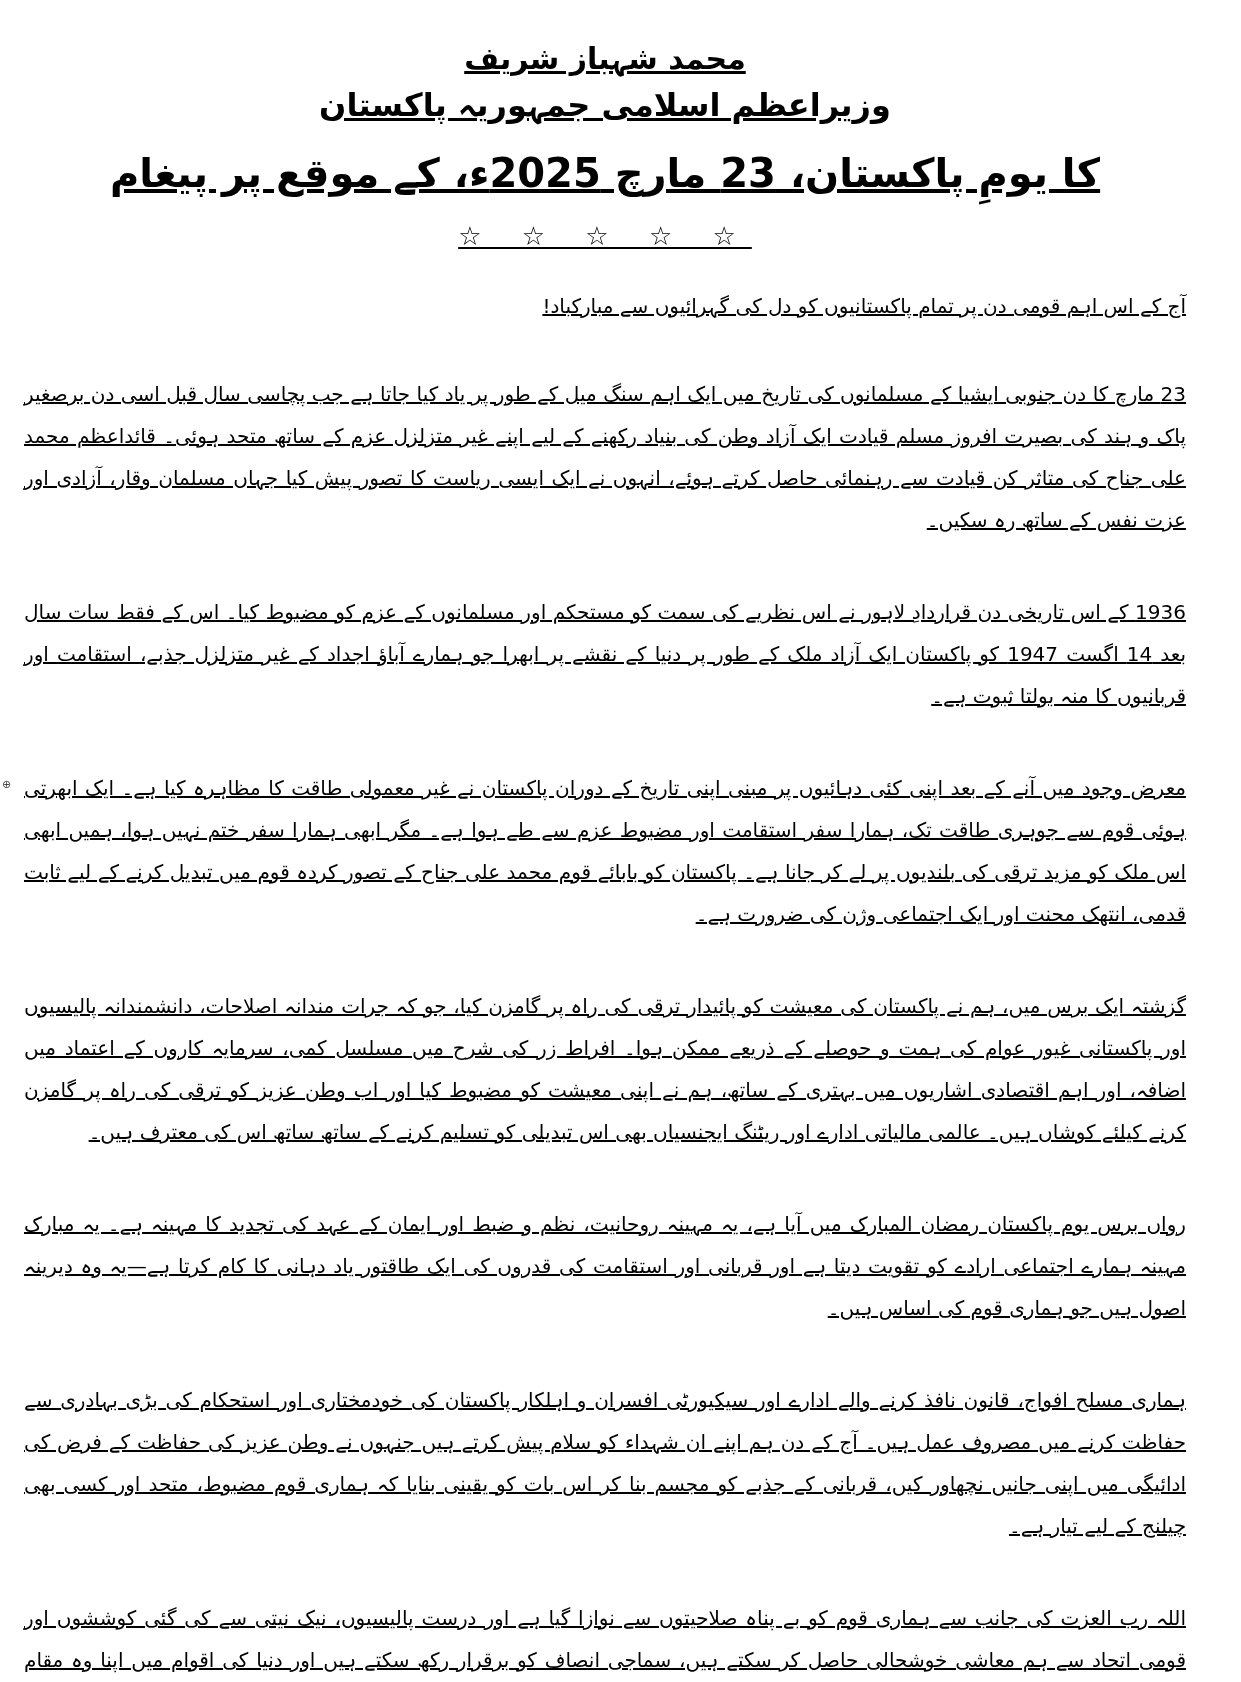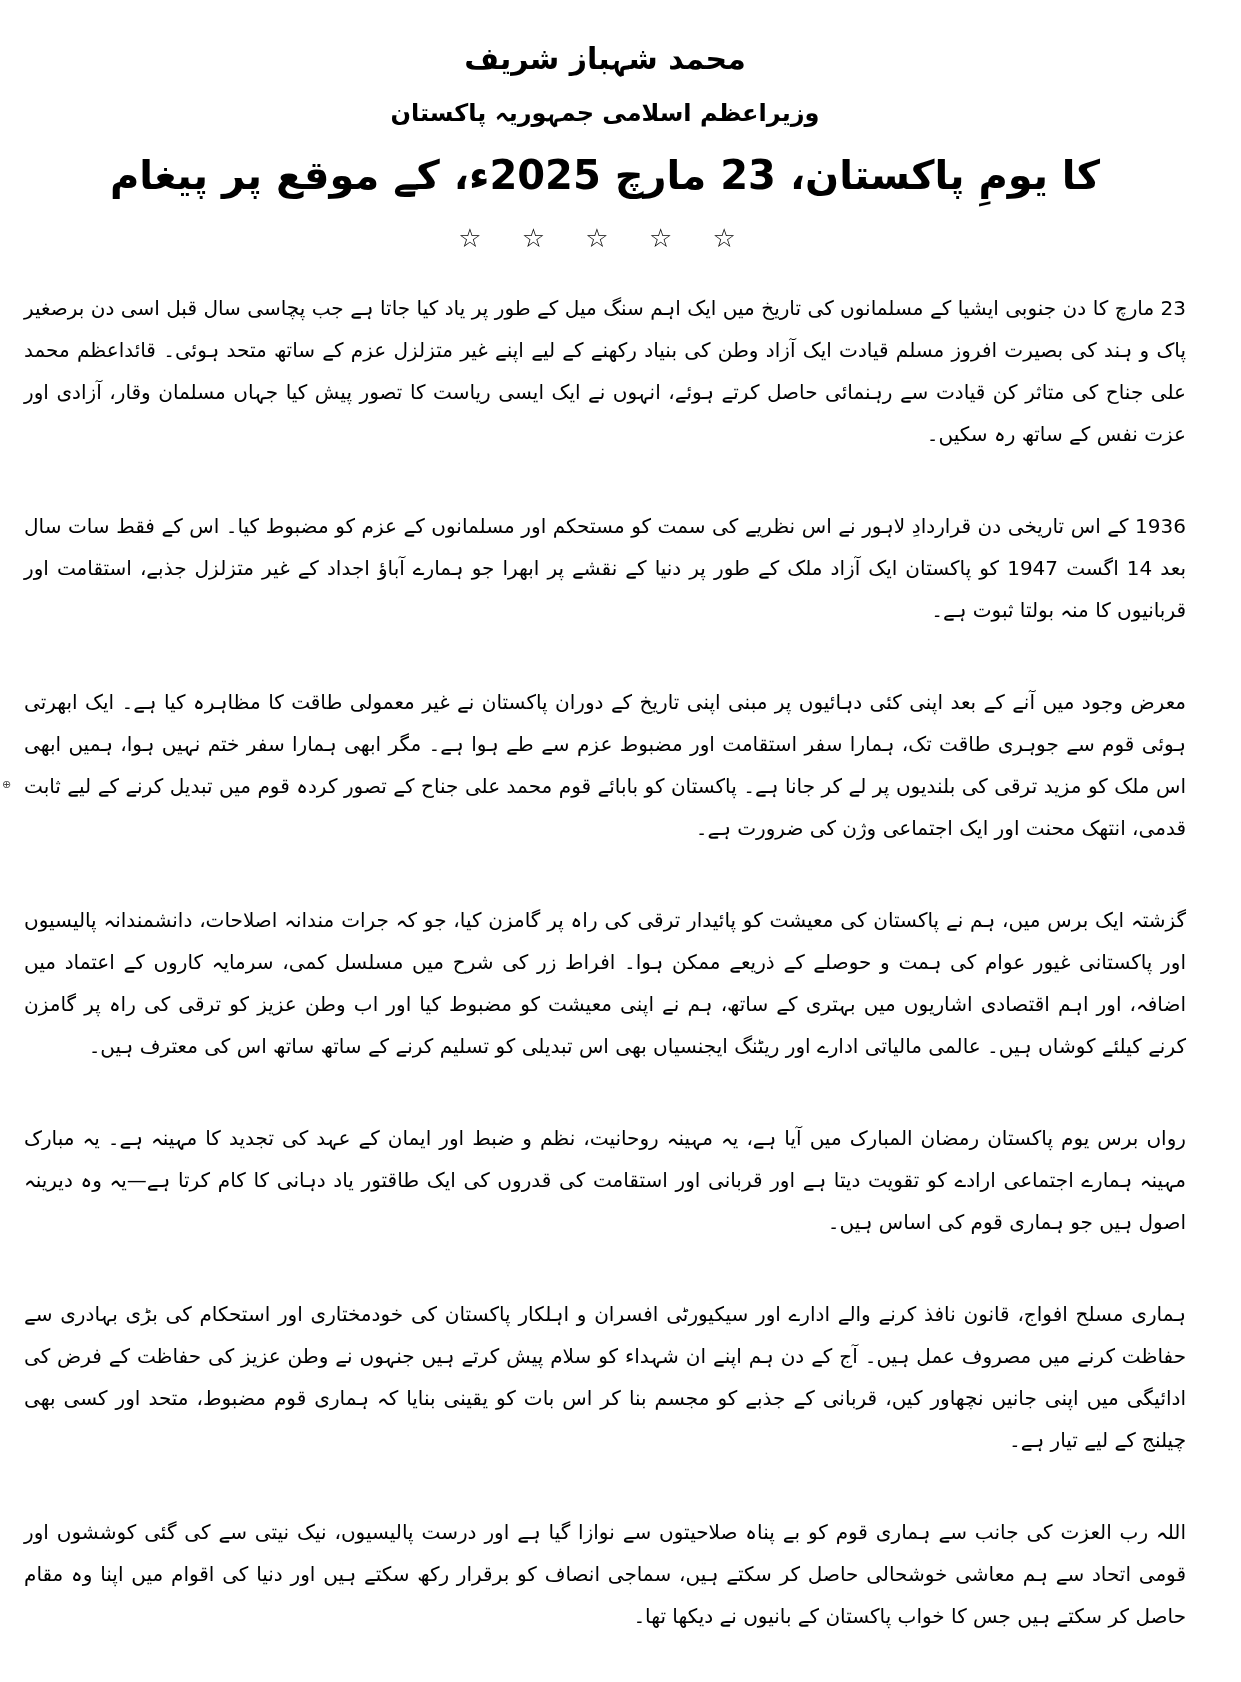--- a/index.html
+++ b/index.html
@@ -12,33 +12,33 @@
     height: 1682px;
     position: relative;
     overflow: hidden;
   }
   .page {
     width: 100%;
     height: 100%;
     padding: 36px 55px 20px 24px;
     direction: rtl;
     color: #000;
+    text-decoration: underline;
   }
   
   .doc-header { text-align: center; }
   .author-name {
     font-size: 30px;
     font-weight: bold;
     line-height: 1.5;
   }
   .author-title {
-    font-size: 24px;
+    font-size: 32px;
     font-weight: bold;
     line-height: 1.5;
-    margin-top: 14px;
   }
   .occasion-line {
     font-size: 40px;
     font-weight: bold;
     line-height: 1.5;
     margin-top: 14px;
   }
   .stars {
     font-size: 26px;
     letter-spacing: 16px;
@@ -77,20 +77,21 @@
 <div class="page">
 
   <header class="doc-header">
     <div class="author-name">محمد شہباز شریف</div>
     <div class="author-title">وزیراعظم اسلامی جمہوریہ پاکستان</div>
     <div class="occasion-line">کا یومِ پاکستان، 23 مارچ 2025ء، کے موقع پر پیغام</div>
     <div class="stars">☆ ☆ ☆ ☆ ☆</div>
   </header>
 
   <main class="doc-body">
+    <p class="greeting">آج کے اس اہم قومی دن پر تمام پاکستانیوں کو دل کی گہرائیوں سے مبارکباد!</p>
 
     <p>23 مارچ کا دن جنوبی ایشیا کے مسلمانوں کی تاریخ میں ایک اہم سنگ میل کے طور پر یاد کیا جاتا ہے جب پچاسی سال قبل اسی دن برصغیر پاک و ہند کی بصیرت افروز مسلم قیادت ایک آزاد وطن کی بنیاد رکھنے کے لیے اپنے غیر متزلزل عزم کے ساتھ متحد ہوئی۔ قائداعظم محمد علی جناح کی متاثر کن قیادت سے رہنمائی حاصل کرتے ہوئے، انہوں نے ایک ایسی ریاست کا تصور پیش کیا جہاں مسلمان وقار، آزادی اور عزت نفس کے ساتھ رہ سکیں۔</p>
 
     <p>1936 کے اس تاریخی دن قراردادِ لاہور نے اس نظریے کی سمت کو مستحکم اور مسلمانوں کے عزم کو مضبوط کیا۔ اس کے فقط سات سال بعد 14 اگست 1947 کو پاکستان ایک آزاد ملک کے طور پر دنیا کے نقشے پر ابھرا جو ہمارے آباؤ اجداد کے غیر متزلزل جذبے، استقامت اور قربانیوں کا منہ بولتا ثبوت ہے۔</p>
 
     <p>معرض وجود میں آنے کے بعد اپنی کئی دہائیوں پر مبنی اپنی تاریخ کے دوران پاکستان نے غیر معمولی طاقت کا مظاہرہ کیا ہے۔ ایک ابھرتی ہوئی قوم سے جوہری طاقت تک، ہمارا سفر استقامت اور مضبوط عزم سے طے ہوا ہے۔ مگر ابھی ہمارا سفر ختم نہیں ہوا، ہمیں ابھی اس ملک کو مزید ترقی کی بلندیوں پر لے کر جانا ہے۔ پاکستان کو بابائے قوم محمد علی جناح کے تصور کردہ قوم میں تبدیل کرنے کے لیے ثابت قدمی، انتھک محنت اور ایک اجتماعی وژن کی ضرورت ہے۔</p>
 
     <p>گزشتہ ایک برس میں، ہم نے پاکستان کی معیشت کو پائیدار ترقی کی راہ پر گامزن کیا، جو کہ جرات مندانہ اصلاحات، دانشمندانہ پالیسیوں اور پاکستانی غیور عوام کی ہمت و حوصلے کے ذریعے ممکن ہوا۔ افراط زر کی شرح میں مسلسل کمی، سرمایہ کاروں کے اعتماد میں اضافہ، اور اہم اقتصادی اشاریوں میں بہتری کے ساتھ، ہم نے اپنی معیشت کو مضبوط کیا اور اب وطن عزیز کو ترقی کی راہ پر گامزن کرنے کیلئے کوشاں ہیں۔ عالمی مالیاتی ادارے اور ریٹنگ ایجنسیاں بھی اس تبدیلی کو تسلیم کرنے کے ساتھ ساتھ اس کی معترف ہیں۔</p>
 
     <p>رواں برس یوم پاکستان رمضان المبارک میں آیا ہے، یہ مہینہ روحانیت، نظم و ضبط اور ایمان کے عہد کی تجدید کا مہینہ ہے۔ یہ مبارک مہینہ ہمارے اجتماعی ارادے کو تقویت دیتا ہے اور قربانی اور استقامت کی قدروں کی ایک طاقتور یاد دہانی کا کام کرتا ہے—یہ وہ دیرینہ اصول ہیں جو ہماری قوم کی اساس ہیں۔</p>

